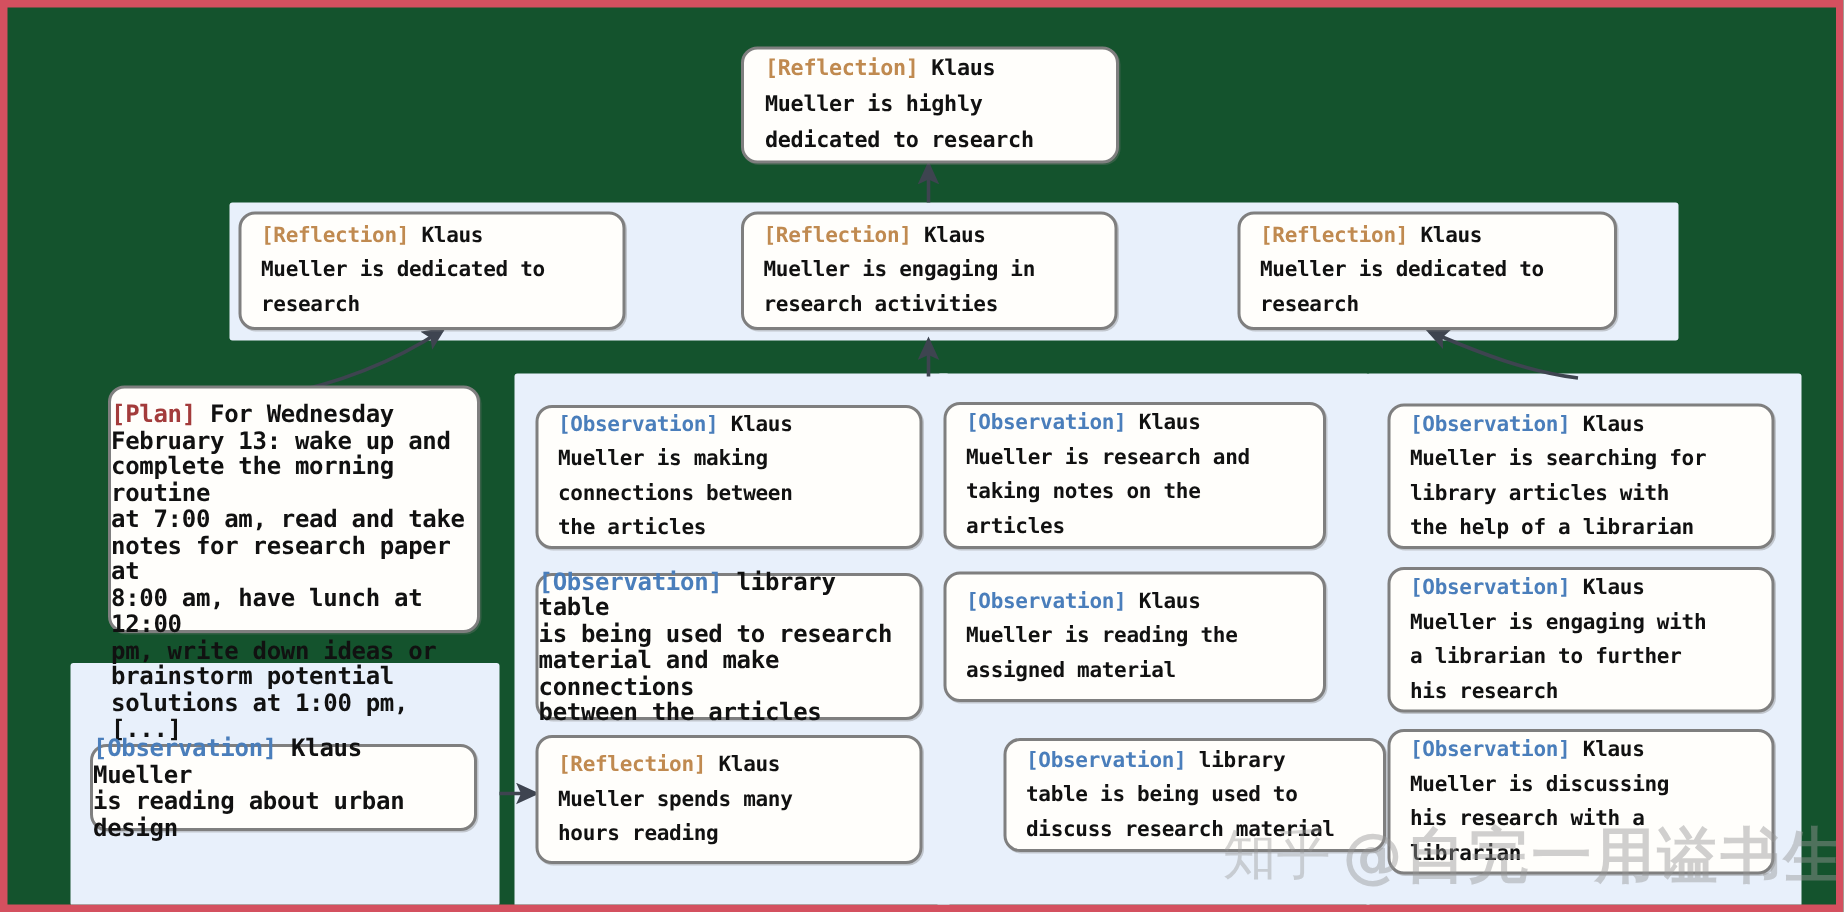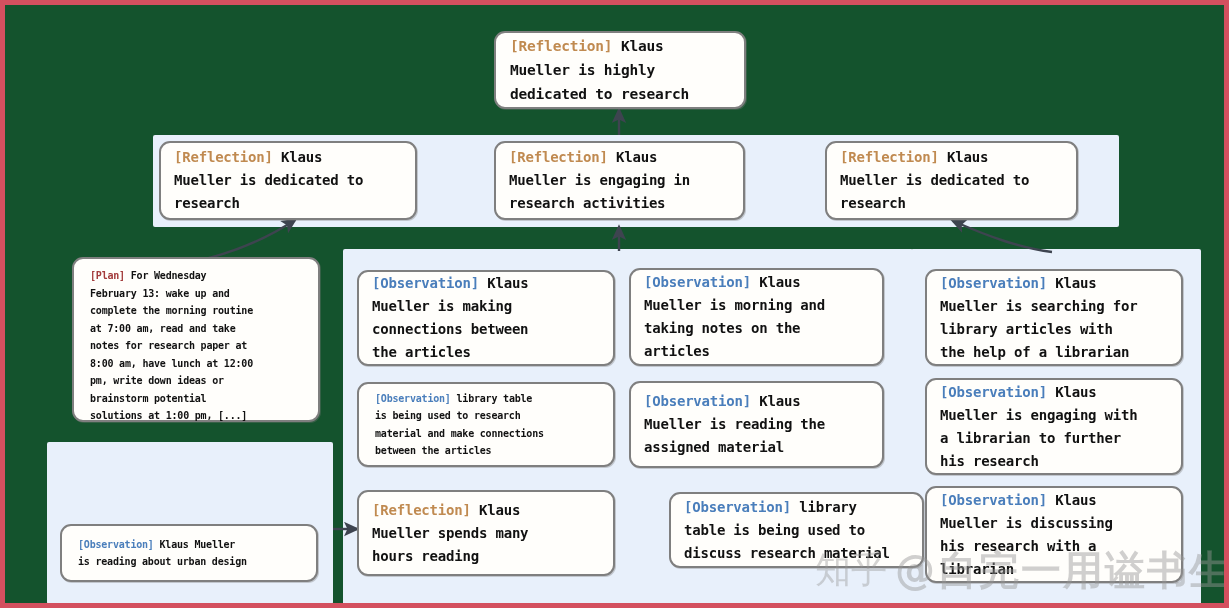--- a/index.html
+++ b/index.html
@@ -43,21 +43,21 @@
     white-space: pre-line;
   }
   .tag-reflection { color: #c08a50; }
   .tag-plan { color: #a33b3b; }
   .tag-observation { color: #4a7ebb; }
   .body-text { color: #111111; }
 
   
   .fs-lg { font-size: 14.5px; line-height: 24px; padding: 10px 14px; }
   .fs-md { font-size: 14px;  line-height: 23px; padding: 9px 13px; }
-  .fs-xs { font-size: 10px; line-height: 17.5px; padding: 8px 16px; }
+  .fs-xs { font-size: 16px; line-height: 17.5px; padding: 8px 0; }
 
   svg.arrows {
     position: absolute;
     left: 0; top: 0;
     width: 1229px; height: 608px;
     pointer-events: none;
   }
   .watermark {
     position: absolute;
     color: rgba(150,150,150,0.45);
@@ -136,46 +136,46 @@
 February 13: wake up and
 complete the morning routine
 at 7:00 am, read and take
 notes for research paper at
 8:00 am, have lunch at 12:00
 pm, write down ideas or
 brainstorm potential
 solutions at 1:00 pm, [...]</span></span>
   </div>
 
-  <div class="node fs-xs" style="left:55px; top:519px; width:258px; height:58px;">
+  <div class="node fs-xs" style="left:55px; top:491px; width:258px; height:58px;">
     <span class="txt"><span class="tag-observation">[Observation]</span><span class="body-text"> Klaus Mueller
 is reading about urban design</span></span>
   </div>
 
   <div class="node fs-md" style="left:352px; top:265px; width:258px; height:96px;">
     <span class="txt"><span class="tag-observation">[Observation]</span><span class="body-text"> Klaus
 Mueller is making
 connections between
 the articles</span></span>
   </div>
-  <div class="node fs-xs" style="left:352px; top:377px; width:258px; height:85px;">
+  <div class="node fs-xs" style="left:352px; top:377px; width:258px; height:98px;">
     <span class="txt"><span class="tag-observation">[Observation]</span><span class="body-text"> library table
 is being used to research
 material and make connections
 between the articles</span></span>
   </div>
   <div class="node fs-md" style="left:352px; top:485px; width:258px; height:86px;">
     <span class="txt"><span class="tag-reflection">[Reflection]</span><span class="body-text"> Klaus
 Mueller spends many
 hours reading</span></span>
   </div>
 
   <div class="node fs-md" style="left:624px; top:263px; width:255px; height:98px;">
     <span class="txt"><span class="tag-observation">[Observation]</span><span class="body-text"> Klaus
-Mueller is morning and
+Mueller is research and
 taking notes on the
 articles</span></span>
   </div>
   <div class="node fs-md" style="left:624px; top:376px; width:255px; height:87px;">
     <span class="txt"><span class="tag-observation">[Observation]</span><span class="body-text"> Klaus
 Mueller is reading the
 assigned material</span></span>
   </div>
   <div class="node fs-md" style="left:624px; top:487px; width:255px; height:76px;margin-left:40px;">
     <span class="txt"><span class="tag-observation">[Observation]</span><span class="body-text"> library

